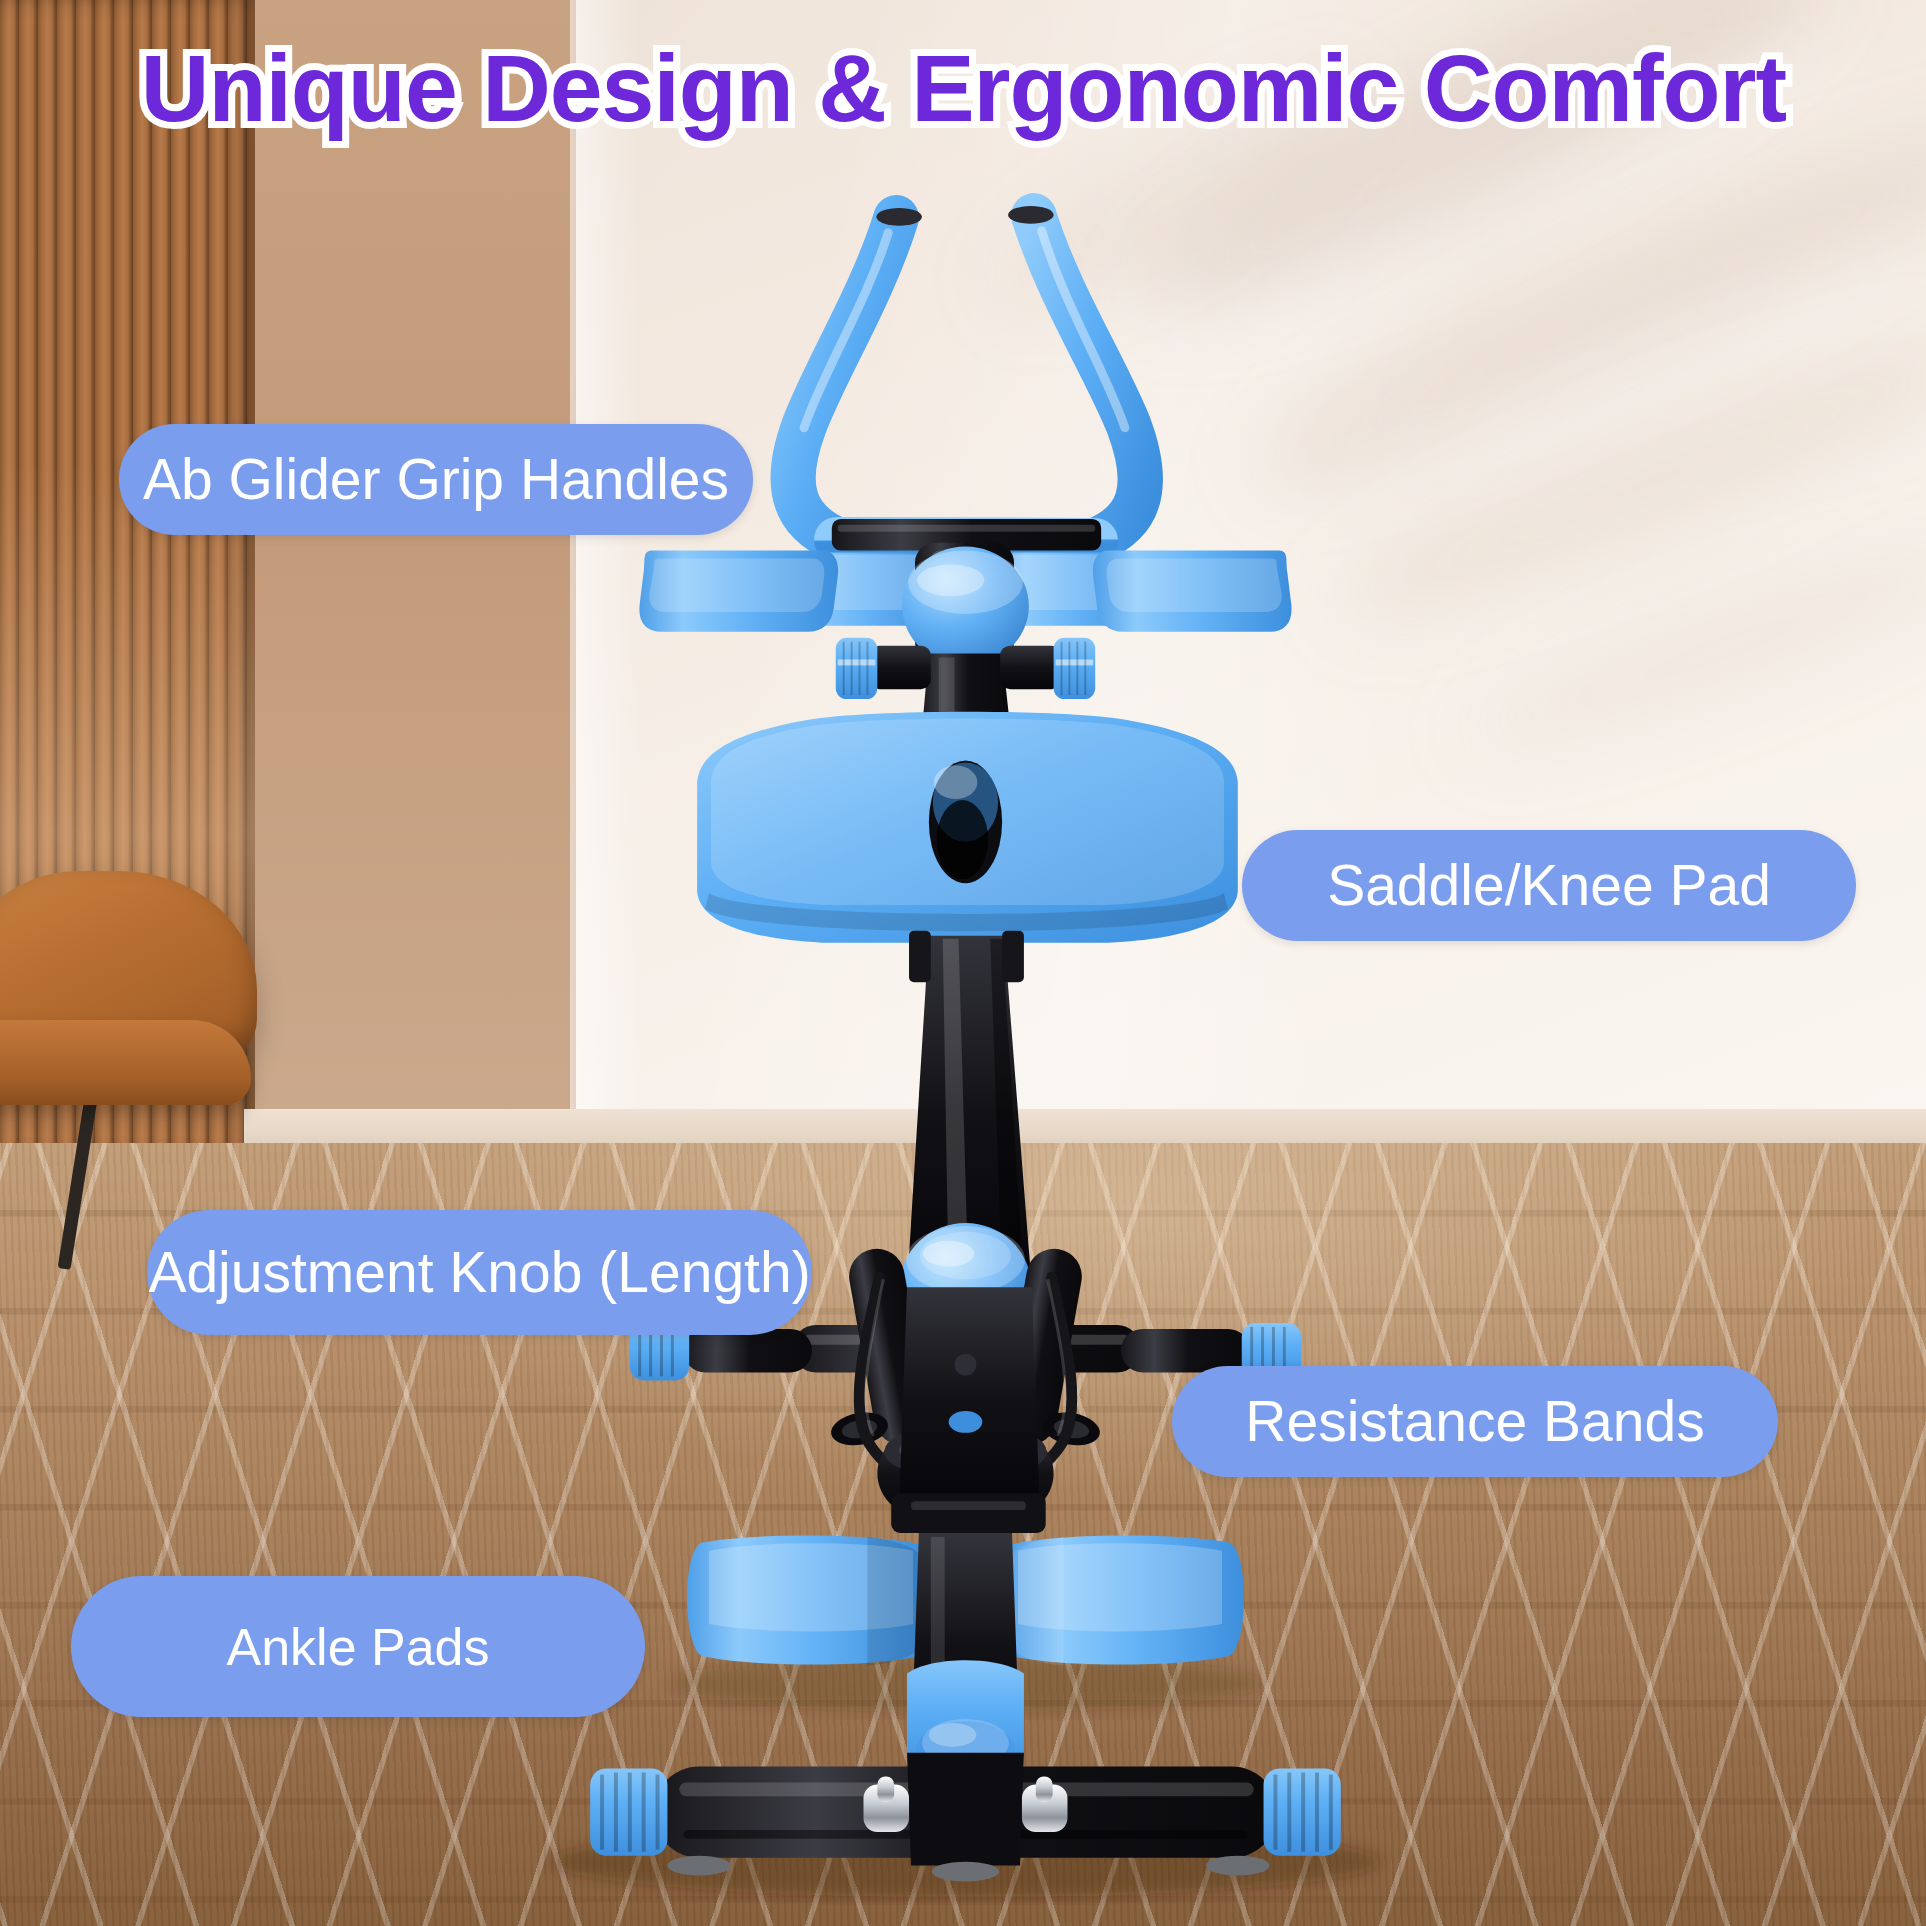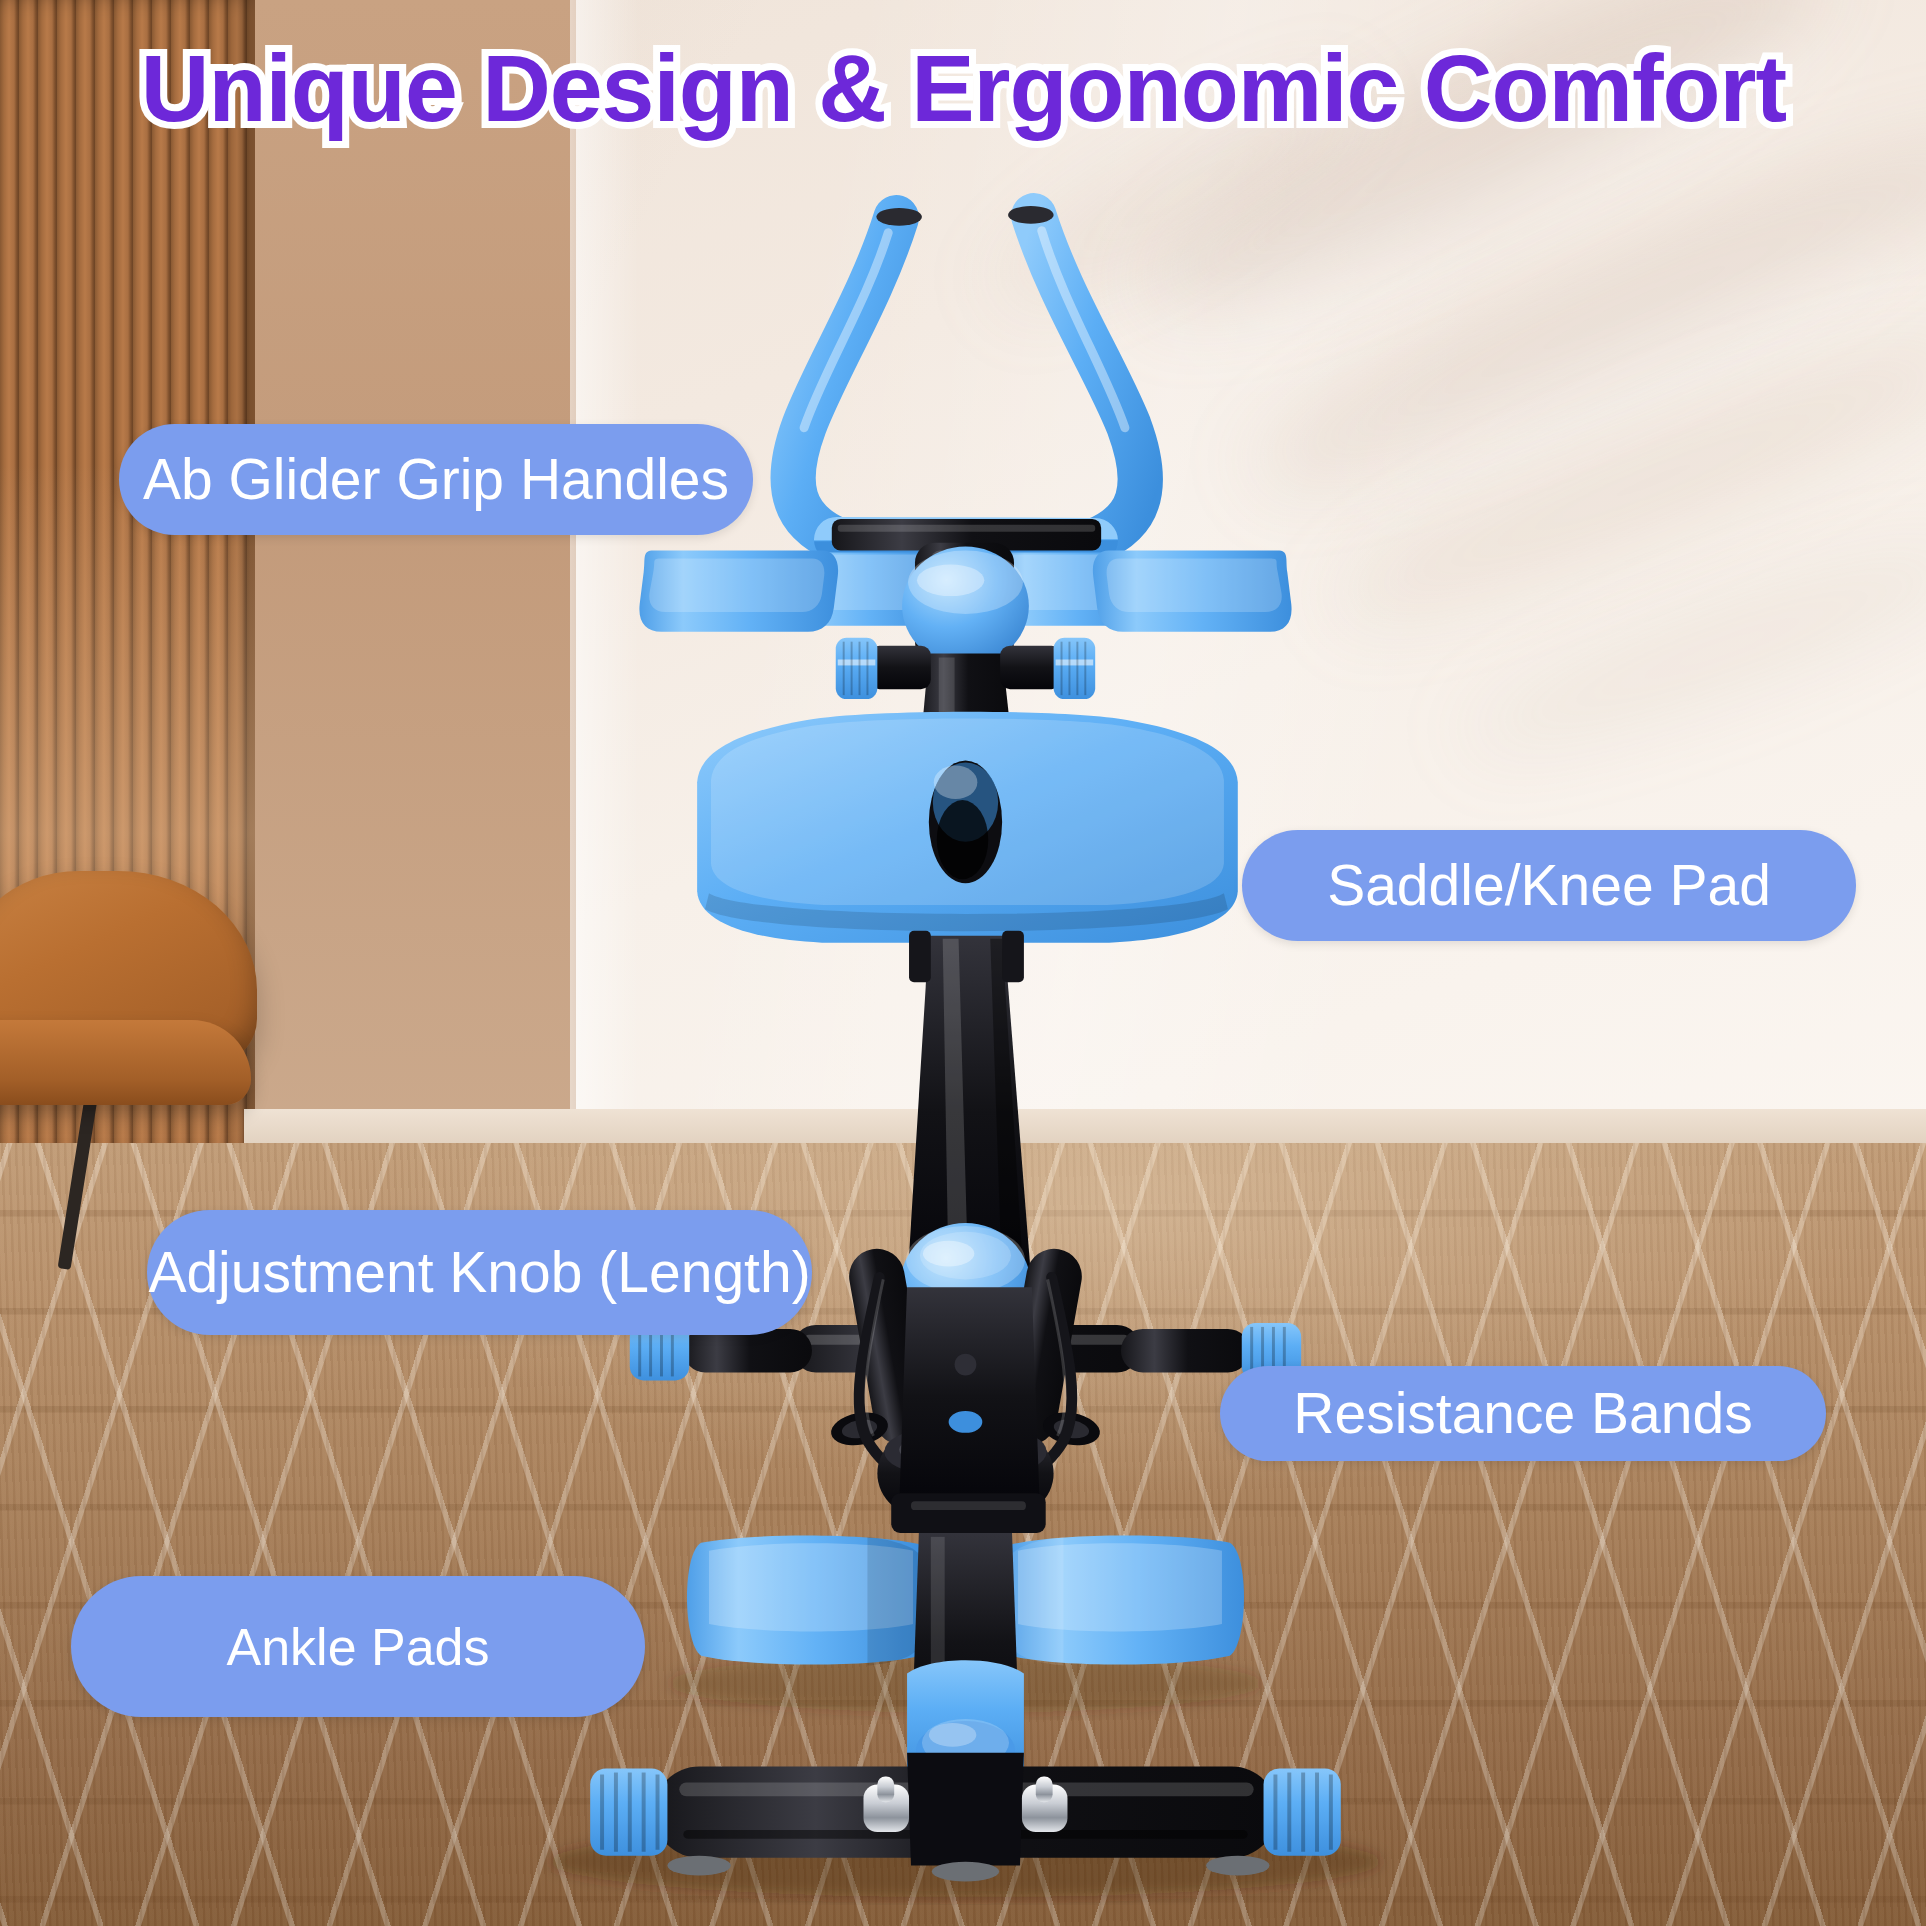--- a/index.html
+++ b/index.html
@@ -140,21 +140,21 @@
     font-size:57px;
     line-height:1;
     padding:12px 40px;
     box-shadow:0 3px 10px rgba(0,0,0,.10);
     white-space:nowrap;
     box-sizing:border-box;
   }
   .pill-handles{left:119px;top:424px;width:634px;height:111px;}
   .pill-saddle{left:1242px;top:830px;width:614px;height:111px;}
   .pill-knob{left:147px;top:1210px;width:665px;height:125px;}
-  .pill-bands{left:1220px;top:1366px;width:606px;height:95px;}
+  .pill-bands{left:1172px;top:1366px;width:606px;height:111px;}
   .pill-ankle{left:71px;top:1576px;width:574px;height:141px;font-size:52px;}
 </style>
 </head>
 <body>
 
 <div id="stage">
 
   <div class="wall"></div>
   <div class="shadow-streak hl1"></div>
   <div class="shadow-streak hl2"></div>

